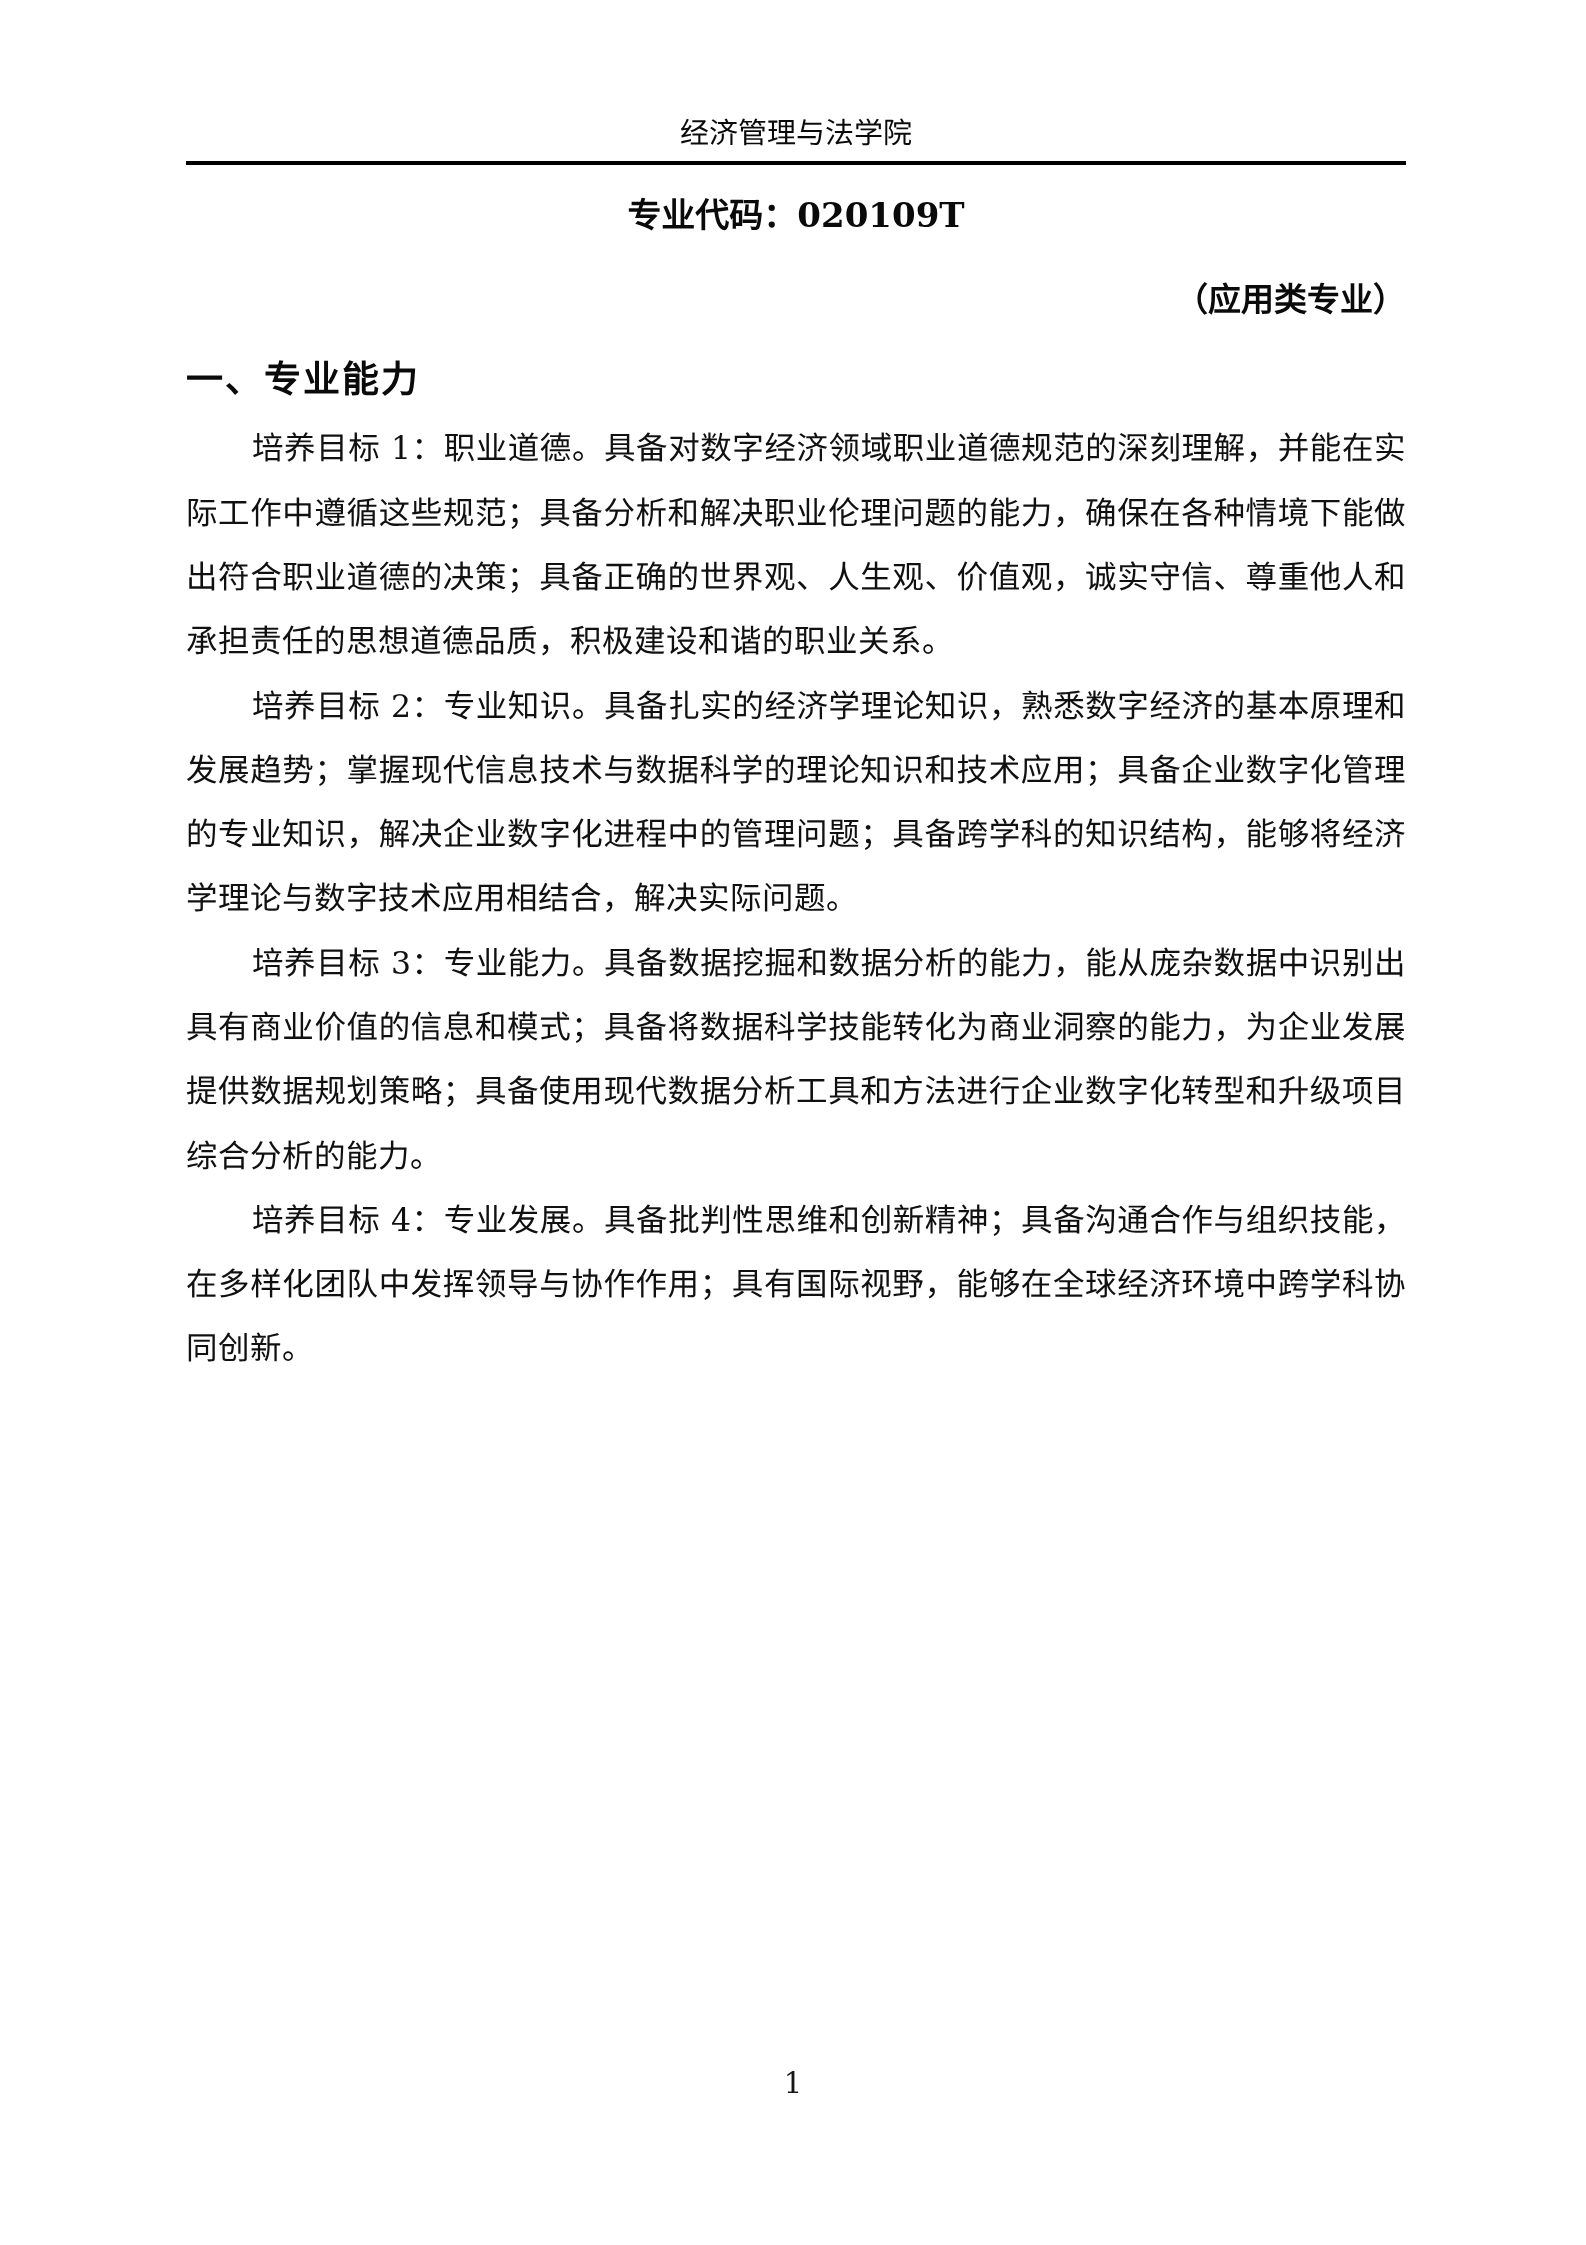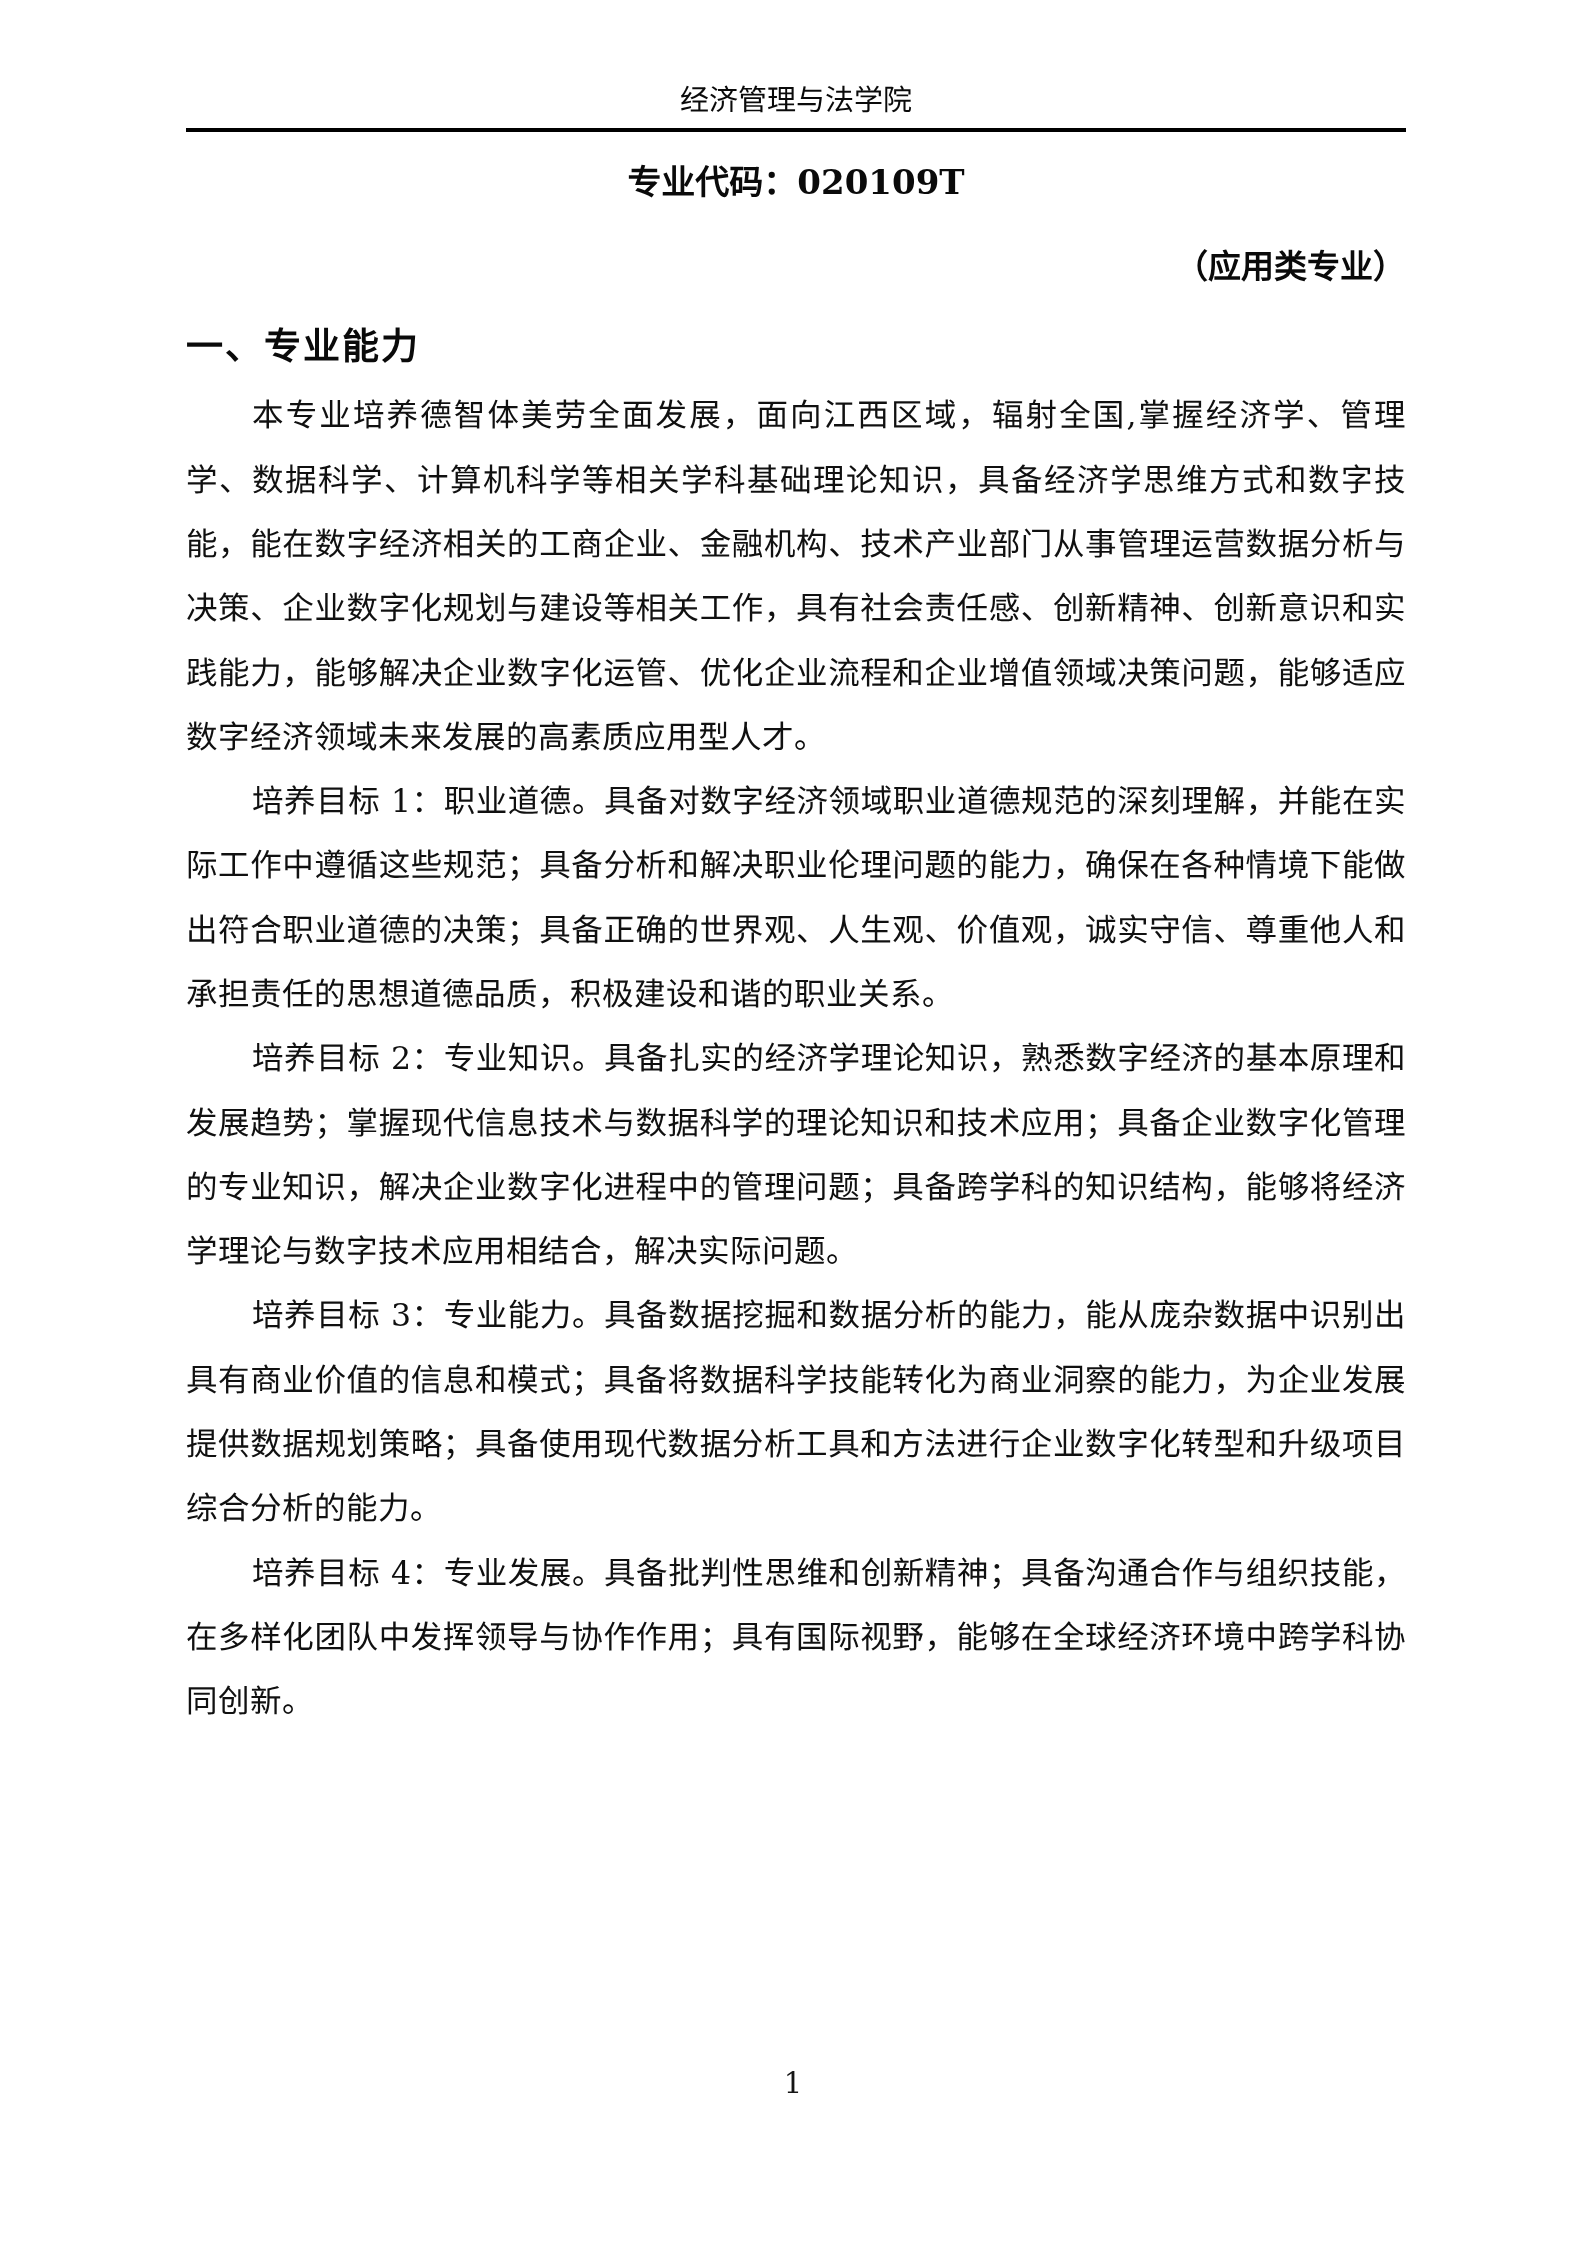--- a/index.html
+++ b/index.html
@@ -13,21 +13,21 @@
     height: 2245px;
     margin: 0 auto;
     background: #ffffff;
     color: #0a0a0a;
     font-family: "DejaVu Serif", "Liberation Serif", serif;
     overflow: hidden;
   }
   
   .doc-header {
     margin: 0 180px 0 186px;
-    padding-top: 82px;
+    padding-top: 115px;
     padding-bottom: 10px;
     text-align: center;
     font-size: 29px;
     line-height: 1.25;
     border-bottom: 4px solid #000000;
   }
   
   .doc-title {
     margin: 110px 180px 0 186px;
     text-align: center;
@@ -95,21 +95,20 @@
   </div>
 
 
   <div class="doc-subtitle">专业代码：020109T</div>
 
   <div class="doc-category">（应用类专业）</div>
 
   <h2 class="section-heading">一、专业能力</h2>
 
   <div class="doc-body">
-      <p class="body-para">本专业培养德智体美劳全面发展，面向江西区域，辐射全国,掌握经济学、管理学、数据科学、计算机科学等相关学科基础理论知识，具备经济学思维方式和数字技能，能在数字经济相关的工商企业、金融机构、技术产业部门从事管理运营数据分析与决策、企业数字化规划与建设等相关工作，具有社会责任感、创新精神、创新意识和实践能力，能够解决企业数字化运管、优化企业流程和企业增值领域决策问题，能够适应数字经济领域未来发展的高素质应用型人才。</p>
       <p class="body-para">培养目标 1：职业道德。具备对数字经济领域职业道德规范的深刻理解，并能在实际工作中遵循这些规范；具备分析和解决职业伦理问题的能力，确保在各种情境下能做出符合职业道德的决策；具备正确的世界观、人生观、价值观，诚实守信、尊重他人和承担责任的思想道德品质，积极建设和谐的职业关系。</p>
       <p class="body-para">培养目标 2：专业知识。具备扎实的经济学理论知识，熟悉数字经济的基本原理和发展趋势；掌握现代信息技术与数据科学的理论知识和技术应用；具备企业数字化管理的专业知识，解决企业数字化进程中的管理问题；具备跨学科的知识结构，能够将经济学理论与数字技术应用相结合，解决实际问题。</p>
       <p class="body-para">培养目标 3：专业能力。具备数据挖掘和数据分析的能力，能从庞杂数据中识别出具有商业价值的信息和模式；具备将数据科学技能转化为商业洞察的能力，为企业发展提供数据规划策略；具备使用现代数据分析工具和方法进行企业数字化转型和升级项目综合分析的能力。</p>
       <p class="body-para">培养目标 4：专业发展。具备批判性思维和创新精神；具备沟通合作与组织技能，在多样化团队中发挥领导与协作作用；具有国际视野，能够在全球经济环境中跨学科协同创新。</p>
     </div>
 
   <div class="page-number">1</div>
 
 </div>
 

